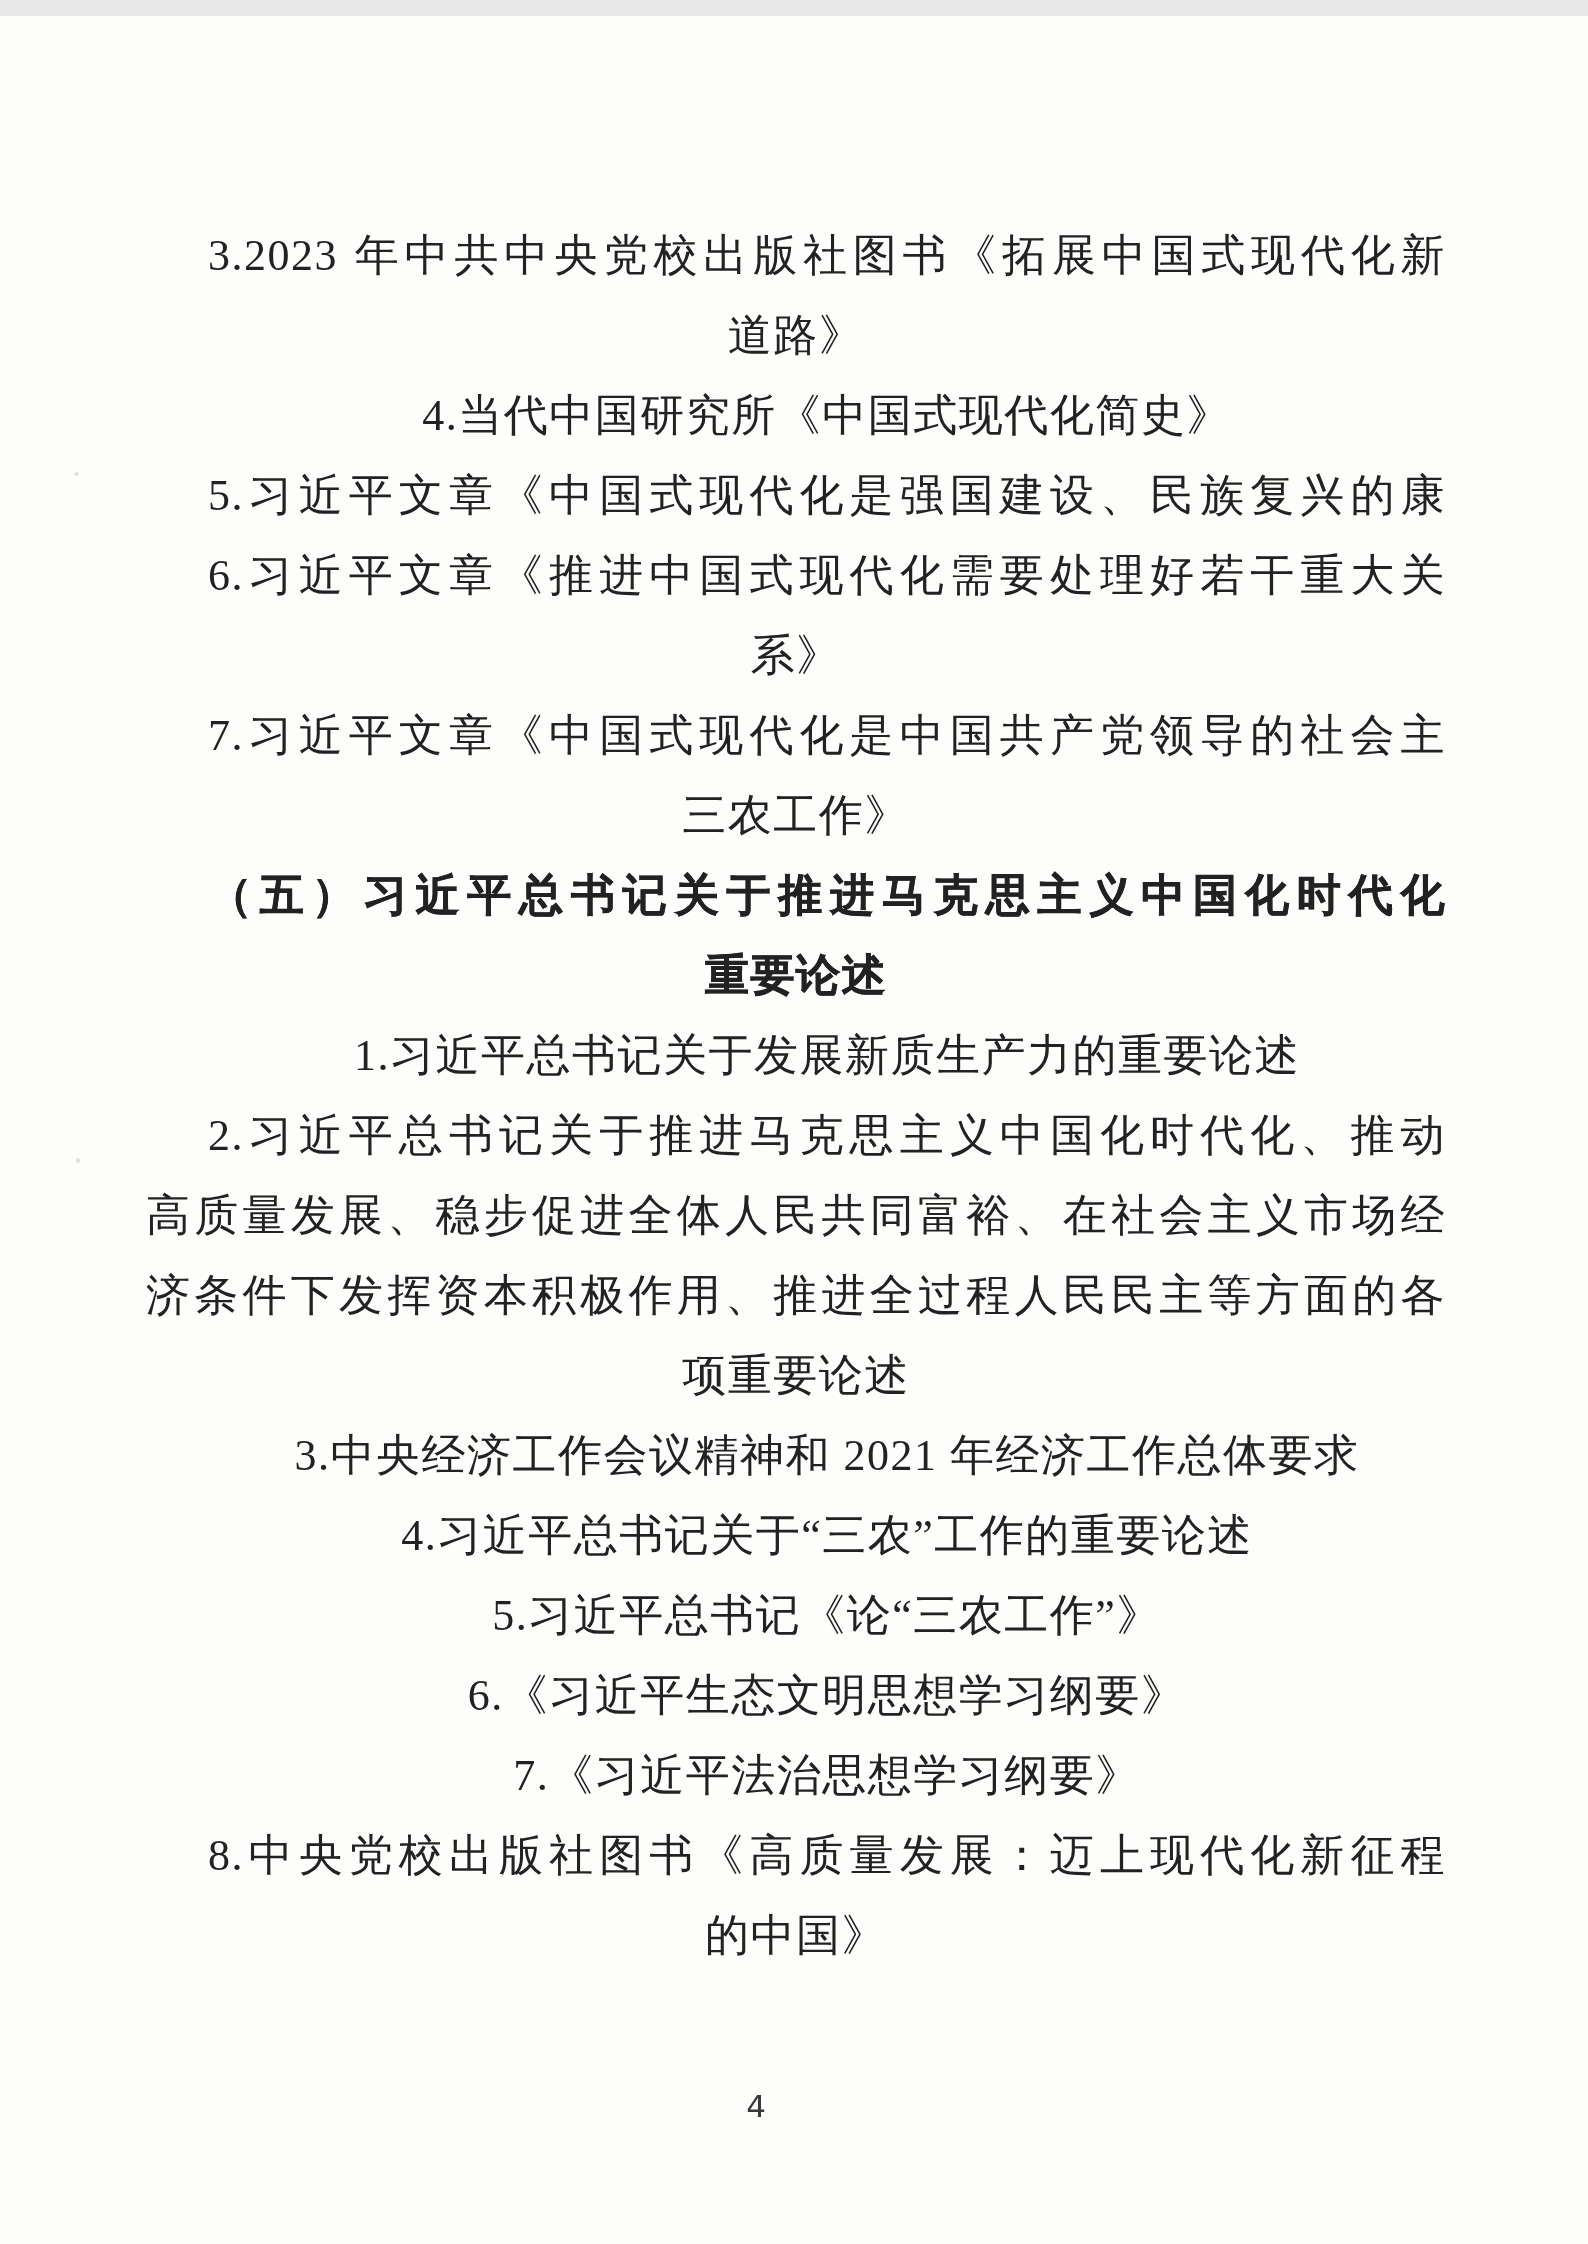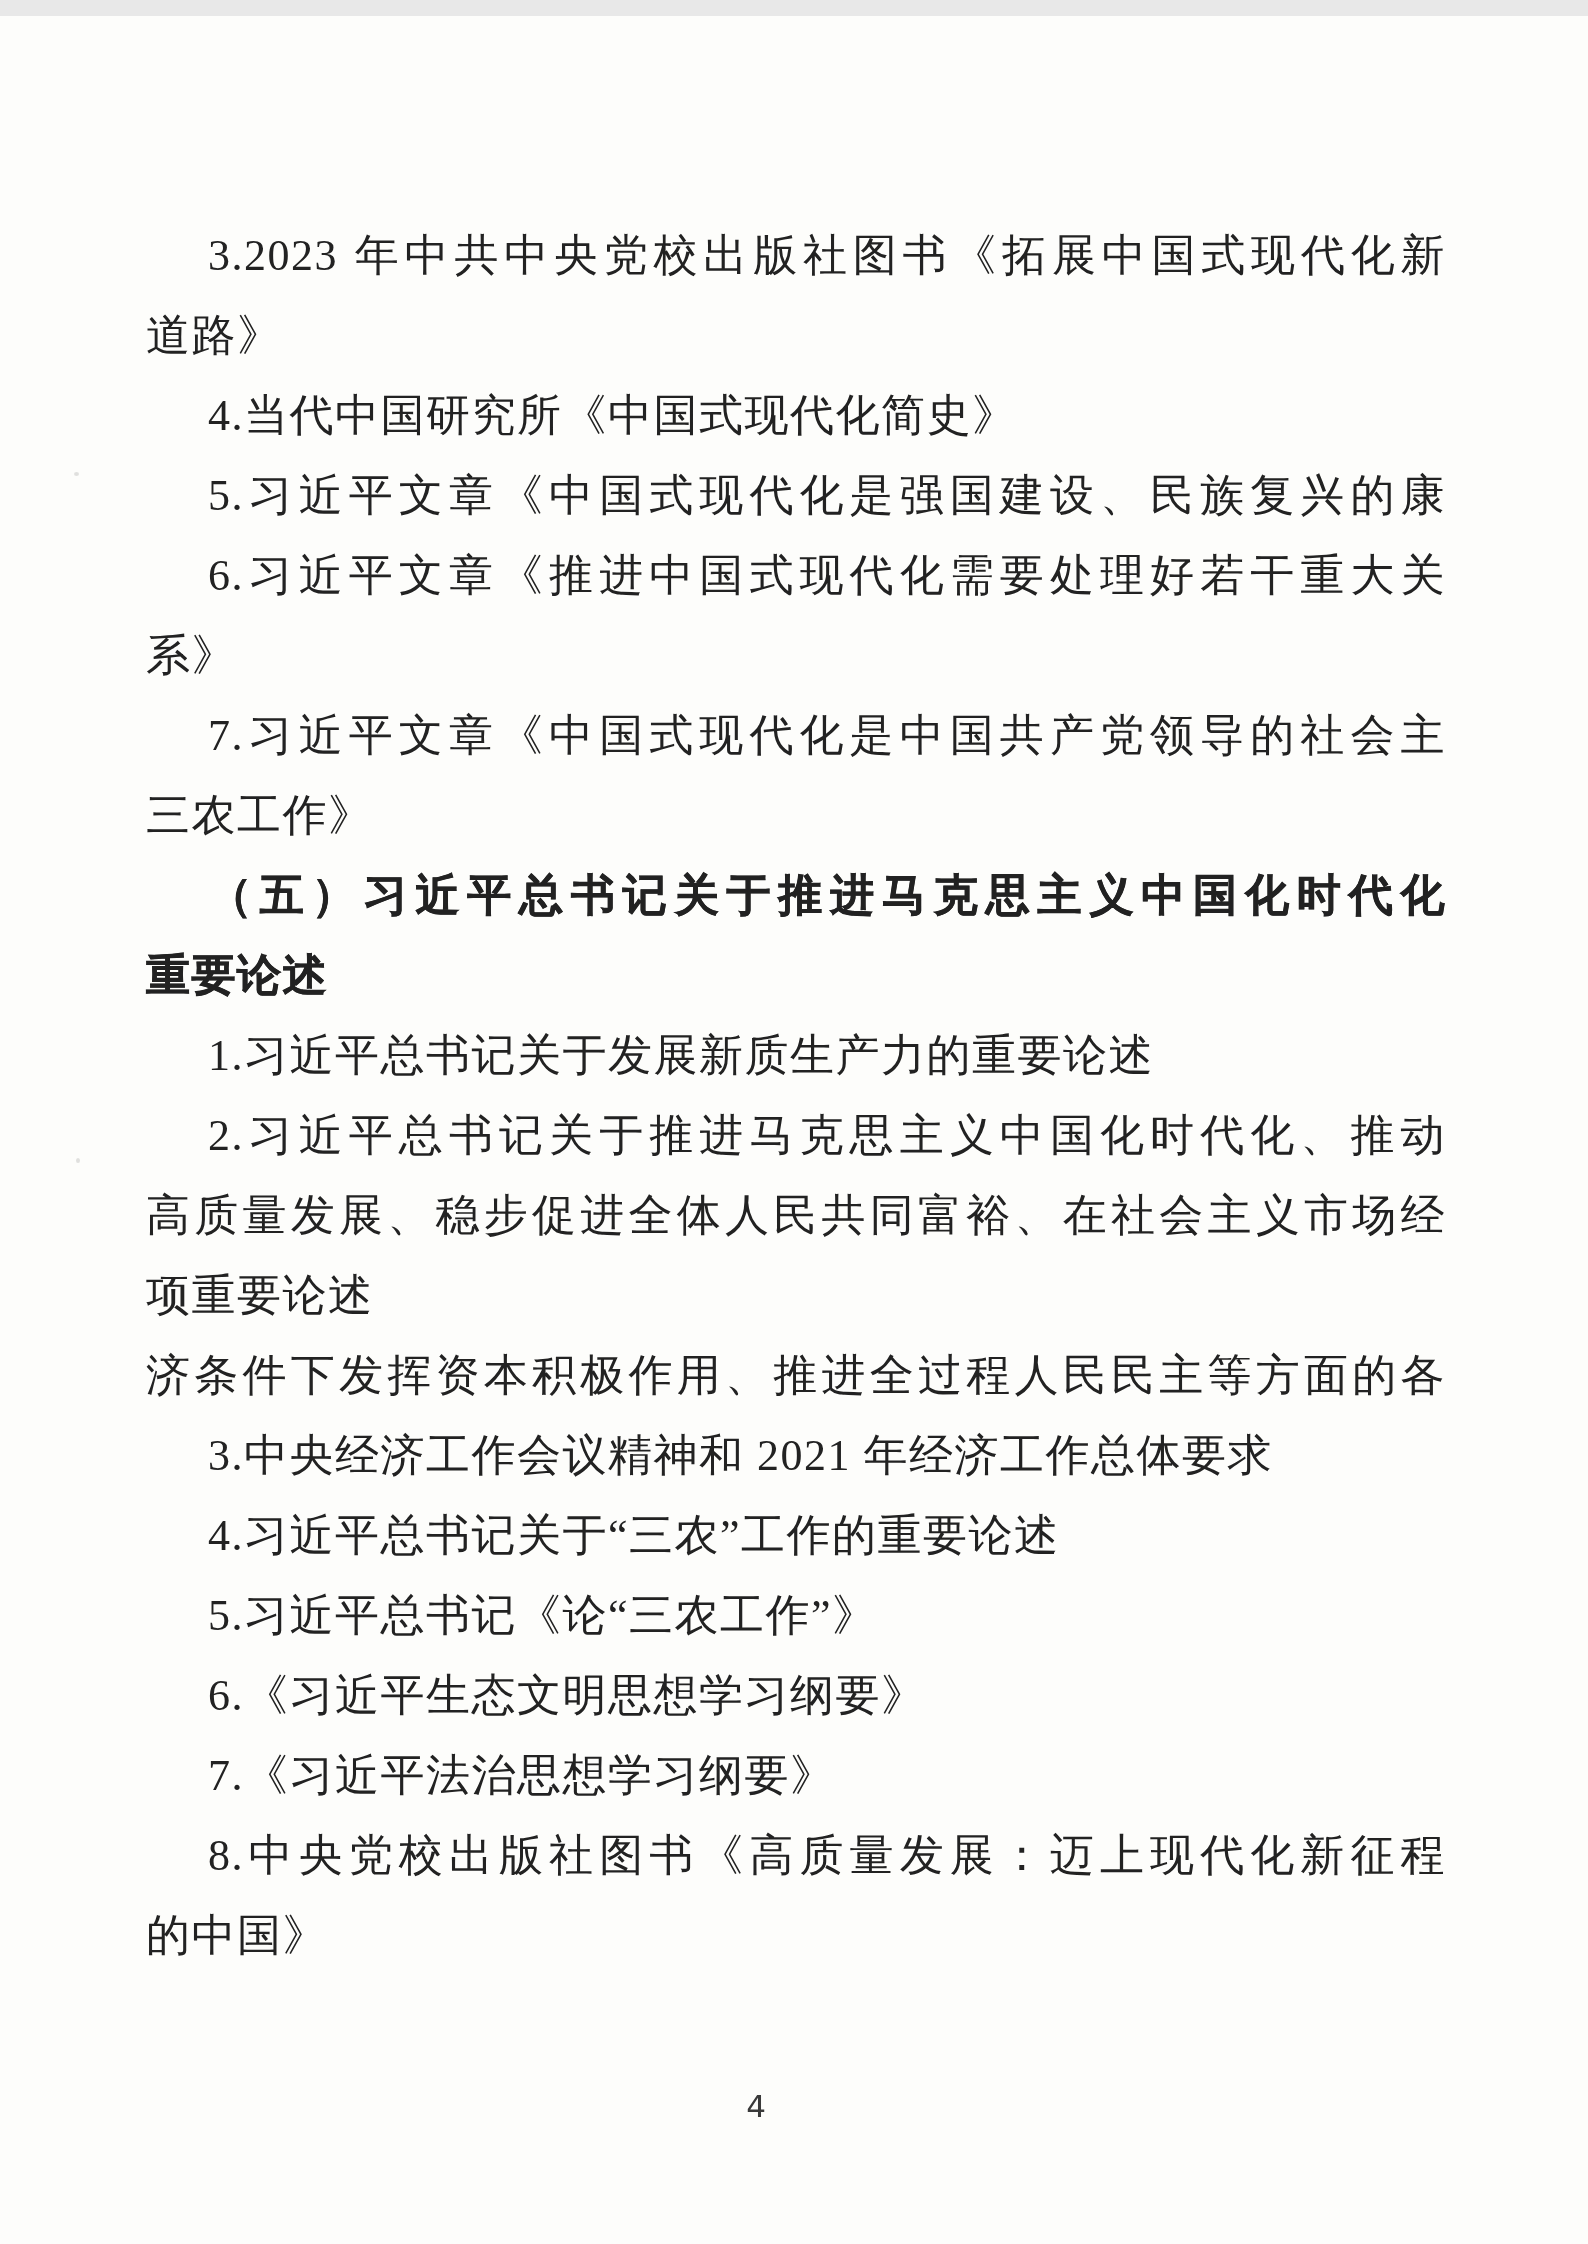--- a/index.html
+++ b/index.html
@@ -21,21 +21,21 @@
     position: absolute;
     top: 200px;
     left: 146px;
     width: 1300px;
   }
   .line {
     font-size: 44px;
     line-height: 80px;
     height: 80px;
     letter-spacing: 1.5px;
-    text-align: left;
+    text-align: center;
     white-space: normal;
     overflow: visible;
   }
   .line.justify {
     text-align: justify;
     text-align-last: justify;
     text-justify: inter-character;
   }
   .line.indent {
     padding-left: 62px;
@@ -82,22 +82,22 @@
     <div class="line justify indent">5.习近平文章《中国式现代化是强国建设、民族复兴的康</div>
     <div class="line justify indent">6.习近平文章《推进中国式现代化需要处理好若干重大关</div>
     <div class="line">系》</div>
     <div class="line justify indent">7.习近平文章《中国式现代化是中国共产党领导的社会主</div>
     <div class="line">三农工作》</div>
     <div class="line justify indent bold">（五）习近平总书记关于推进马克思主义中国化时代化</div>
     <div class="line bold">重要论述</div>
     <div class="line indent">1.习近平总书记关于发展新质生产力的重要论述</div>
     <div class="line justify indent">2.习近平总书记关于推进马克思主义中国化时代化、推动</div>
     <div class="line justify">高质量发展、稳步促进全体人民共同富裕、在社会主义市场经</div>
+    <div class="line justify">济条件下发挥资本积极作用、推进全过程人民民主等方面的各</div>
     <div class="line">项重要论述</div>
-    <div class="line justify">济条件下发挥资本积极作用、推进全过程人民民主等方面的各</div>
     <div class="line indent">3.中央经济工作会议精神和 2021 年经济工作总体要求</div>
     <div class="line indent">4.习近平总书记关于“三农”工作的重要论述</div>
     <div class="line indent">5.习近平总书记《论“三农工作”》</div>
     <div class="line indent">6.《习近平生态文明思想学习纲要》</div>
     <div class="line indent">7.《习近平法治思想学习纲要》</div>
     <div class="line justify indent">8.中央党校出版社图书《高质量发展：迈上现代化新征程</div>
     <div class="line">的中国》</div>
   </div>
 
   <div class="footer">

